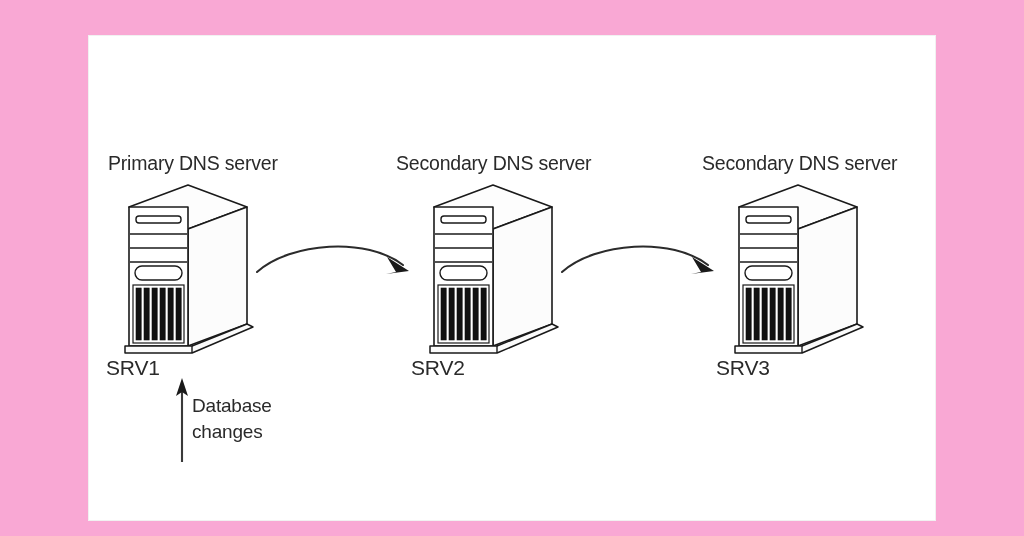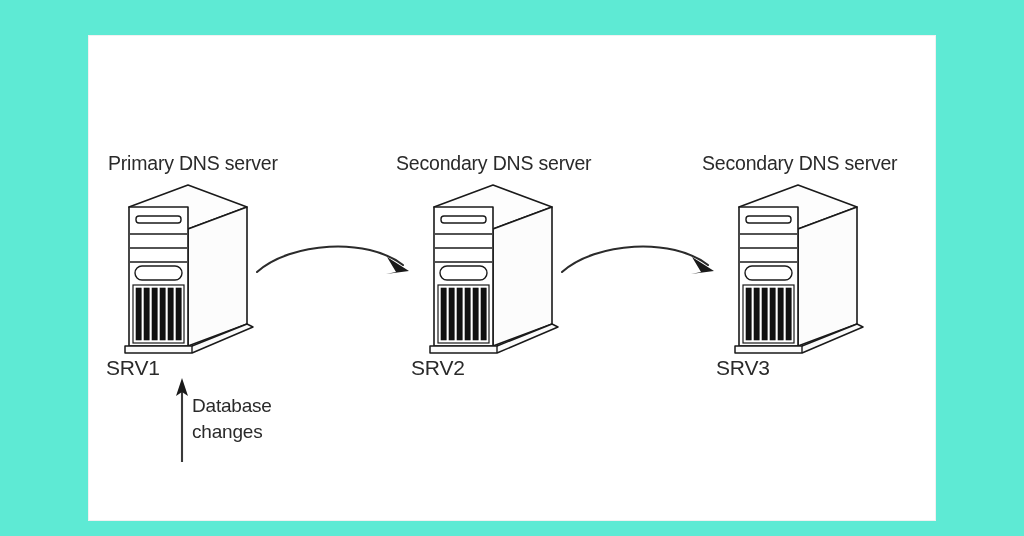--- a/index.html
+++ b/index.html
@@ -4,21 +4,21 @@
 <style>
   html, body {
     margin: 0;
     padding: 0;
     background: #ffffff;
   }
   #page {
     position: relative;
     width: 1024px;
     height: 536px;
-    background: #5eead4;
+    background: #f9a8d4;
     font-family: "Liberation Sans", sans-serif;
     overflow: hidden;
   }
   #canvas-frame {
     position: absolute;
     left: 88px;
     top: 35px;
     width: 848px;
     height: 486px;
     background: #ffffff;

